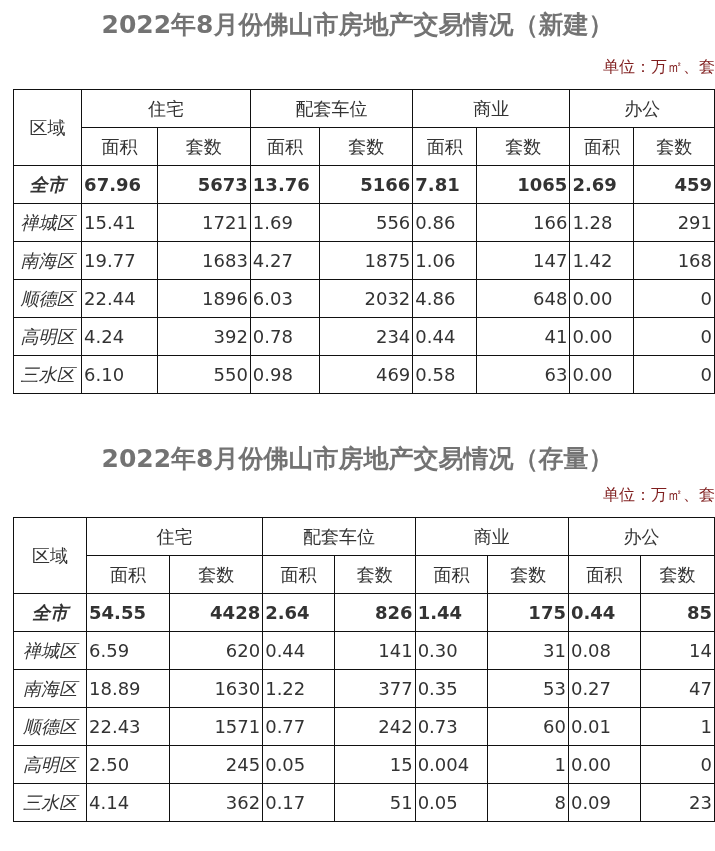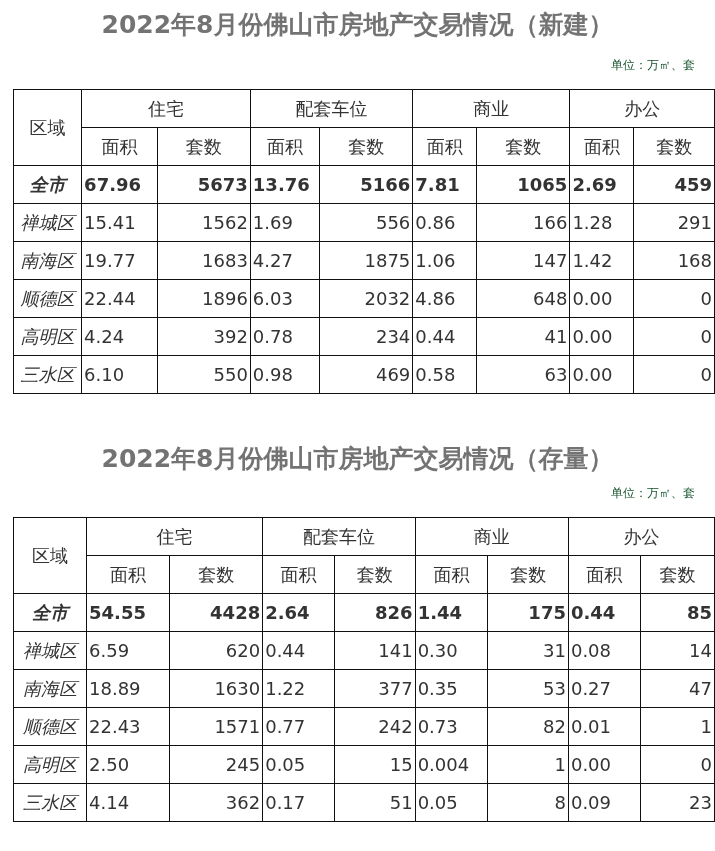--- a/index.html
+++ b/index.html
@@ -1,20 +1,20 @@
 <!DOCTYPE html>
 <html><head>
 <meta charset="utf-8">
 <style>
   html, body { margin:0; padding:0; background:#ffffff; }
   body { width:715px; height:851px; position:relative; overflow:hidden;
          font-family:"DejaVu Sans","Liberation Sans",sans-serif; color:#333; }
   .title { position:absolute; left:0; width:715px; text-align:center;
            font-size:25px; font-weight:bold; color:#737373; letter-spacing:0px; }
-  .unit { position:absolute; right:20px; font-size:12px; color:#14532d; }
+  .unit { position:absolute; right:0; font-size:16px; color:#7f1d1d; }
   table { position:absolute; left:13px; border-collapse:collapse; table-layout:fixed; }
   td { border:1.5px solid #111; height:38px; padding:0 2px; font-size:18px;
        color:#333; box-sizing:border-box; white-space:nowrap; }
   td.hdr { text-align:center; }
   td.name { text-align:center;font-style:italic; }
   td.area { text-align:left; }
   td.count { text-align:right; padding-right:2px;padding-left:40px; }
   tr.total td { font-weight:bold; }
 </style>
 </head>
@@ -60,21 +60,21 @@
           <td class="area">13.76</td>
           <td class="count">5166</td>
           <td class="area">7.81</td>
           <td class="count">1065</td>
           <td class="area">2.69</td>
           <td class="count">459</td>
         </tr>
         <tr>
           <td class="name">禅城区</td>
           <td class="area">15.41</td>
-          <td class="count">1562</td>
+          <td class="count">1721</td>
           <td class="area">1.69</td>
           <td class="count">556</td>
           <td class="area">0.86</td>
           <td class="count">166</td>
           <td class="area">1.28</td>
           <td class="count">291</td>
         </tr>
         <tr>
           <td class="name">南海区</td>
           <td class="area">19.77</td>
@@ -189,21 +189,21 @@
           <td class="area">0.27</td>
           <td class="count">47</td>
         </tr>
         <tr>
           <td class="name">顺德区</td>
           <td class="area">22.43</td>
           <td class="count">1571</td>
           <td class="area">0.77</td>
           <td class="count">242</td>
           <td class="area">0.73</td>
-          <td class="count">82</td>
+          <td class="count">60</td>
           <td class="area">0.01</td>
           <td class="count">1</td>
         </tr>
         <tr>
           <td class="name">高明区</td>
           <td class="area">2.50</td>
           <td class="count">245</td>
           <td class="area">0.05</td>
           <td class="count">15</td>
           <td class="area">0.004</td>

